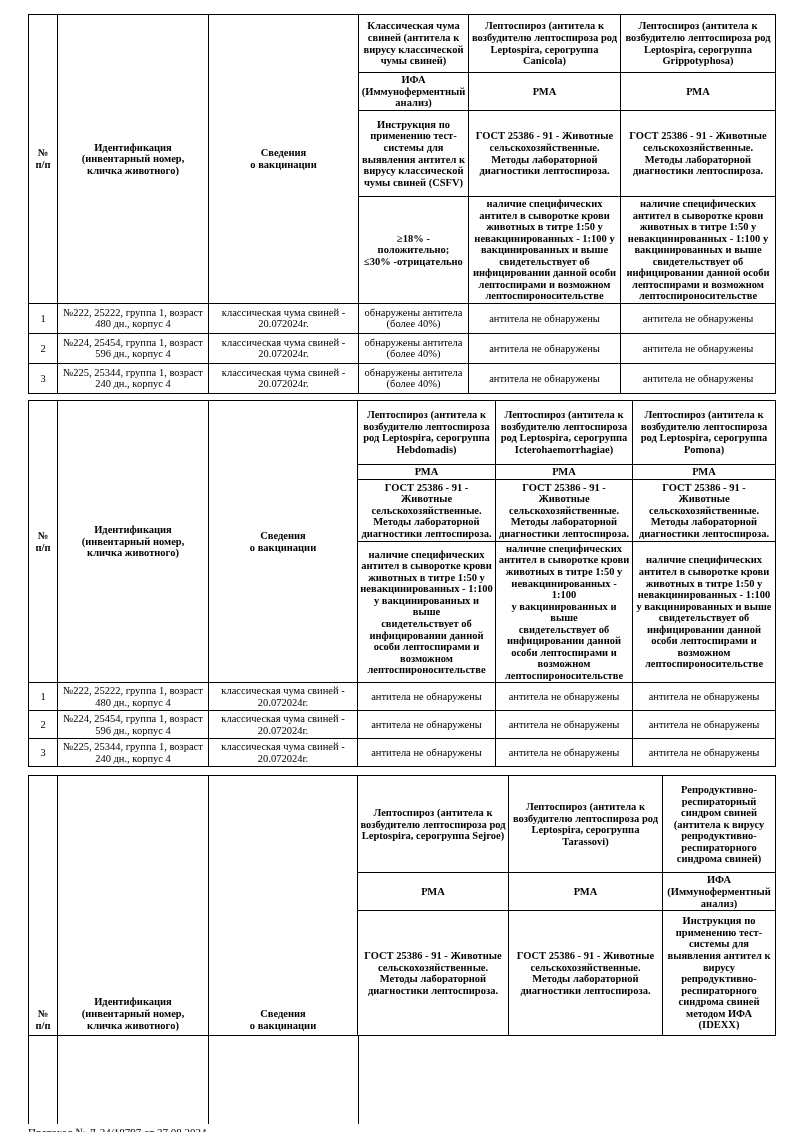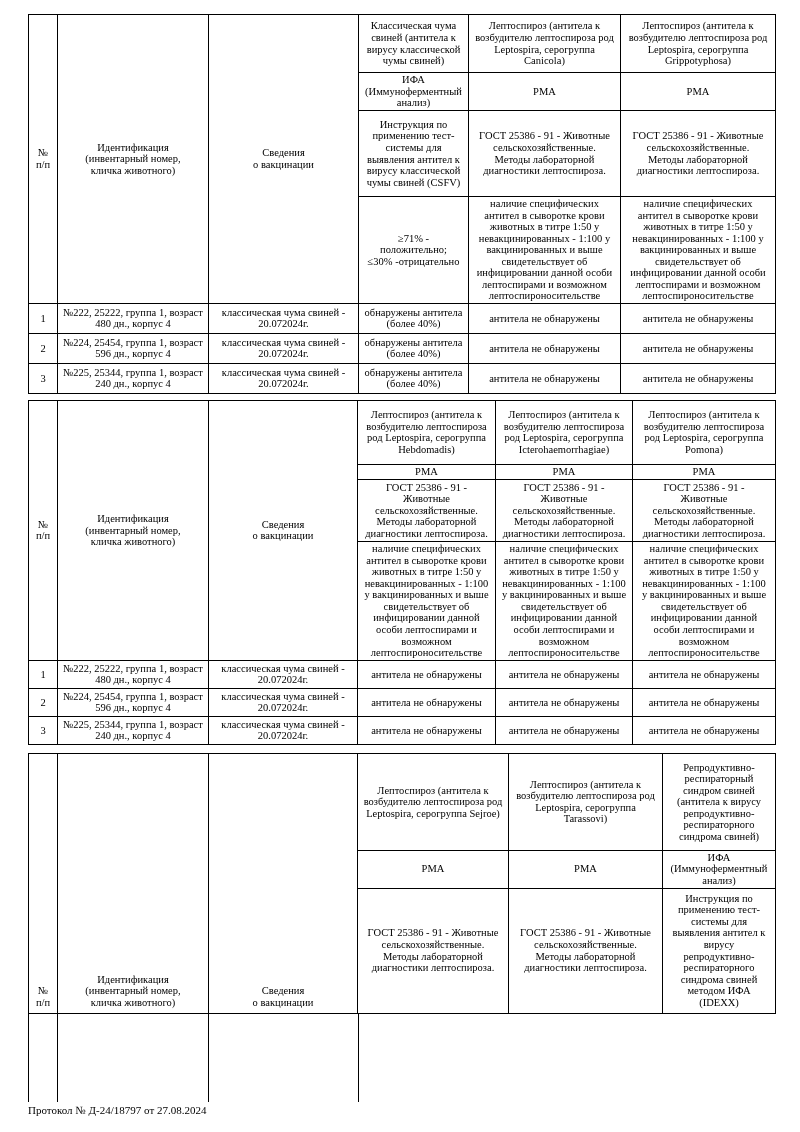--- a/index.html
+++ b/index.html
@@ -1,21 +1,21 @@
 <!DOCTYPE html>
 <html><head>
 <meta charset="utf-8">
 <style>
   * { margin:0; padding:0; box-sizing:border-box; }
   html,body { width:800px; height:1132px; background:#ffffff; color:#000;
     font-family:"Liberation Serif", serif; overflow:hidden; }
   table { border-collapse:collapse; table-layout:fixed; margin-left:28px; }
   td { border:1px solid #000; text-align:center; vertical-align:middle;
     font-size:10.5px; line-height:1.1; white-space:pre-line; padding:1px 2px; overflow:hidden; }
-  tr.hdr td { font-weight:normal; }
+  tr.hdr td { font-weight:bold; }
   tr.data td { font-weight:normal; }
   #table1 { margin-top:14px; }
   #table2 { margin-top:6px; }
   #table3 { margin-top:8px; }
   .t1r1{height:58px} .t1r2{height:38px} .t1r3{height:86px} .t1r4{height:104px}
   .t1d{height:30px}
   .t2r1{height:64px} .t2r2{height:15px} .t2r3{height:62px} .t2r4{height:119px}
   .t2d{height:28px}
   .t3r1{height:97px} .t3r2{height:35px} .t3r3{height:125px}
   td.vbottom { vertical-align:bottom; padding-bottom:4px; }
@@ -74,21 +74,21 @@
     <td>ГОСТ 25386 - 91 - Животные
 сельскохозяйственные.
 Методы лабораторной
 диагностики лептоспироза.</td>
     <td>ГОСТ 25386 - 91 - Животные
 сельскохозяйственные.
 Методы лабораторной
 диагностики лептоспироза.</td>
   </tr>
   <tr class="hdr t1r4">
-    <td>≥71% -
+    <td>≥18% -
 положительно;
 ≤30% -отрицательно</td>
     <td>наличие специфических
 антител в сыворотке крови
 животных в титре 1:50 у
 невакцинированных - 1:100 у
 вакцинированных и выше
 свидетельствует об
 инфицировании данной особи
 лептоспирами и возможном

